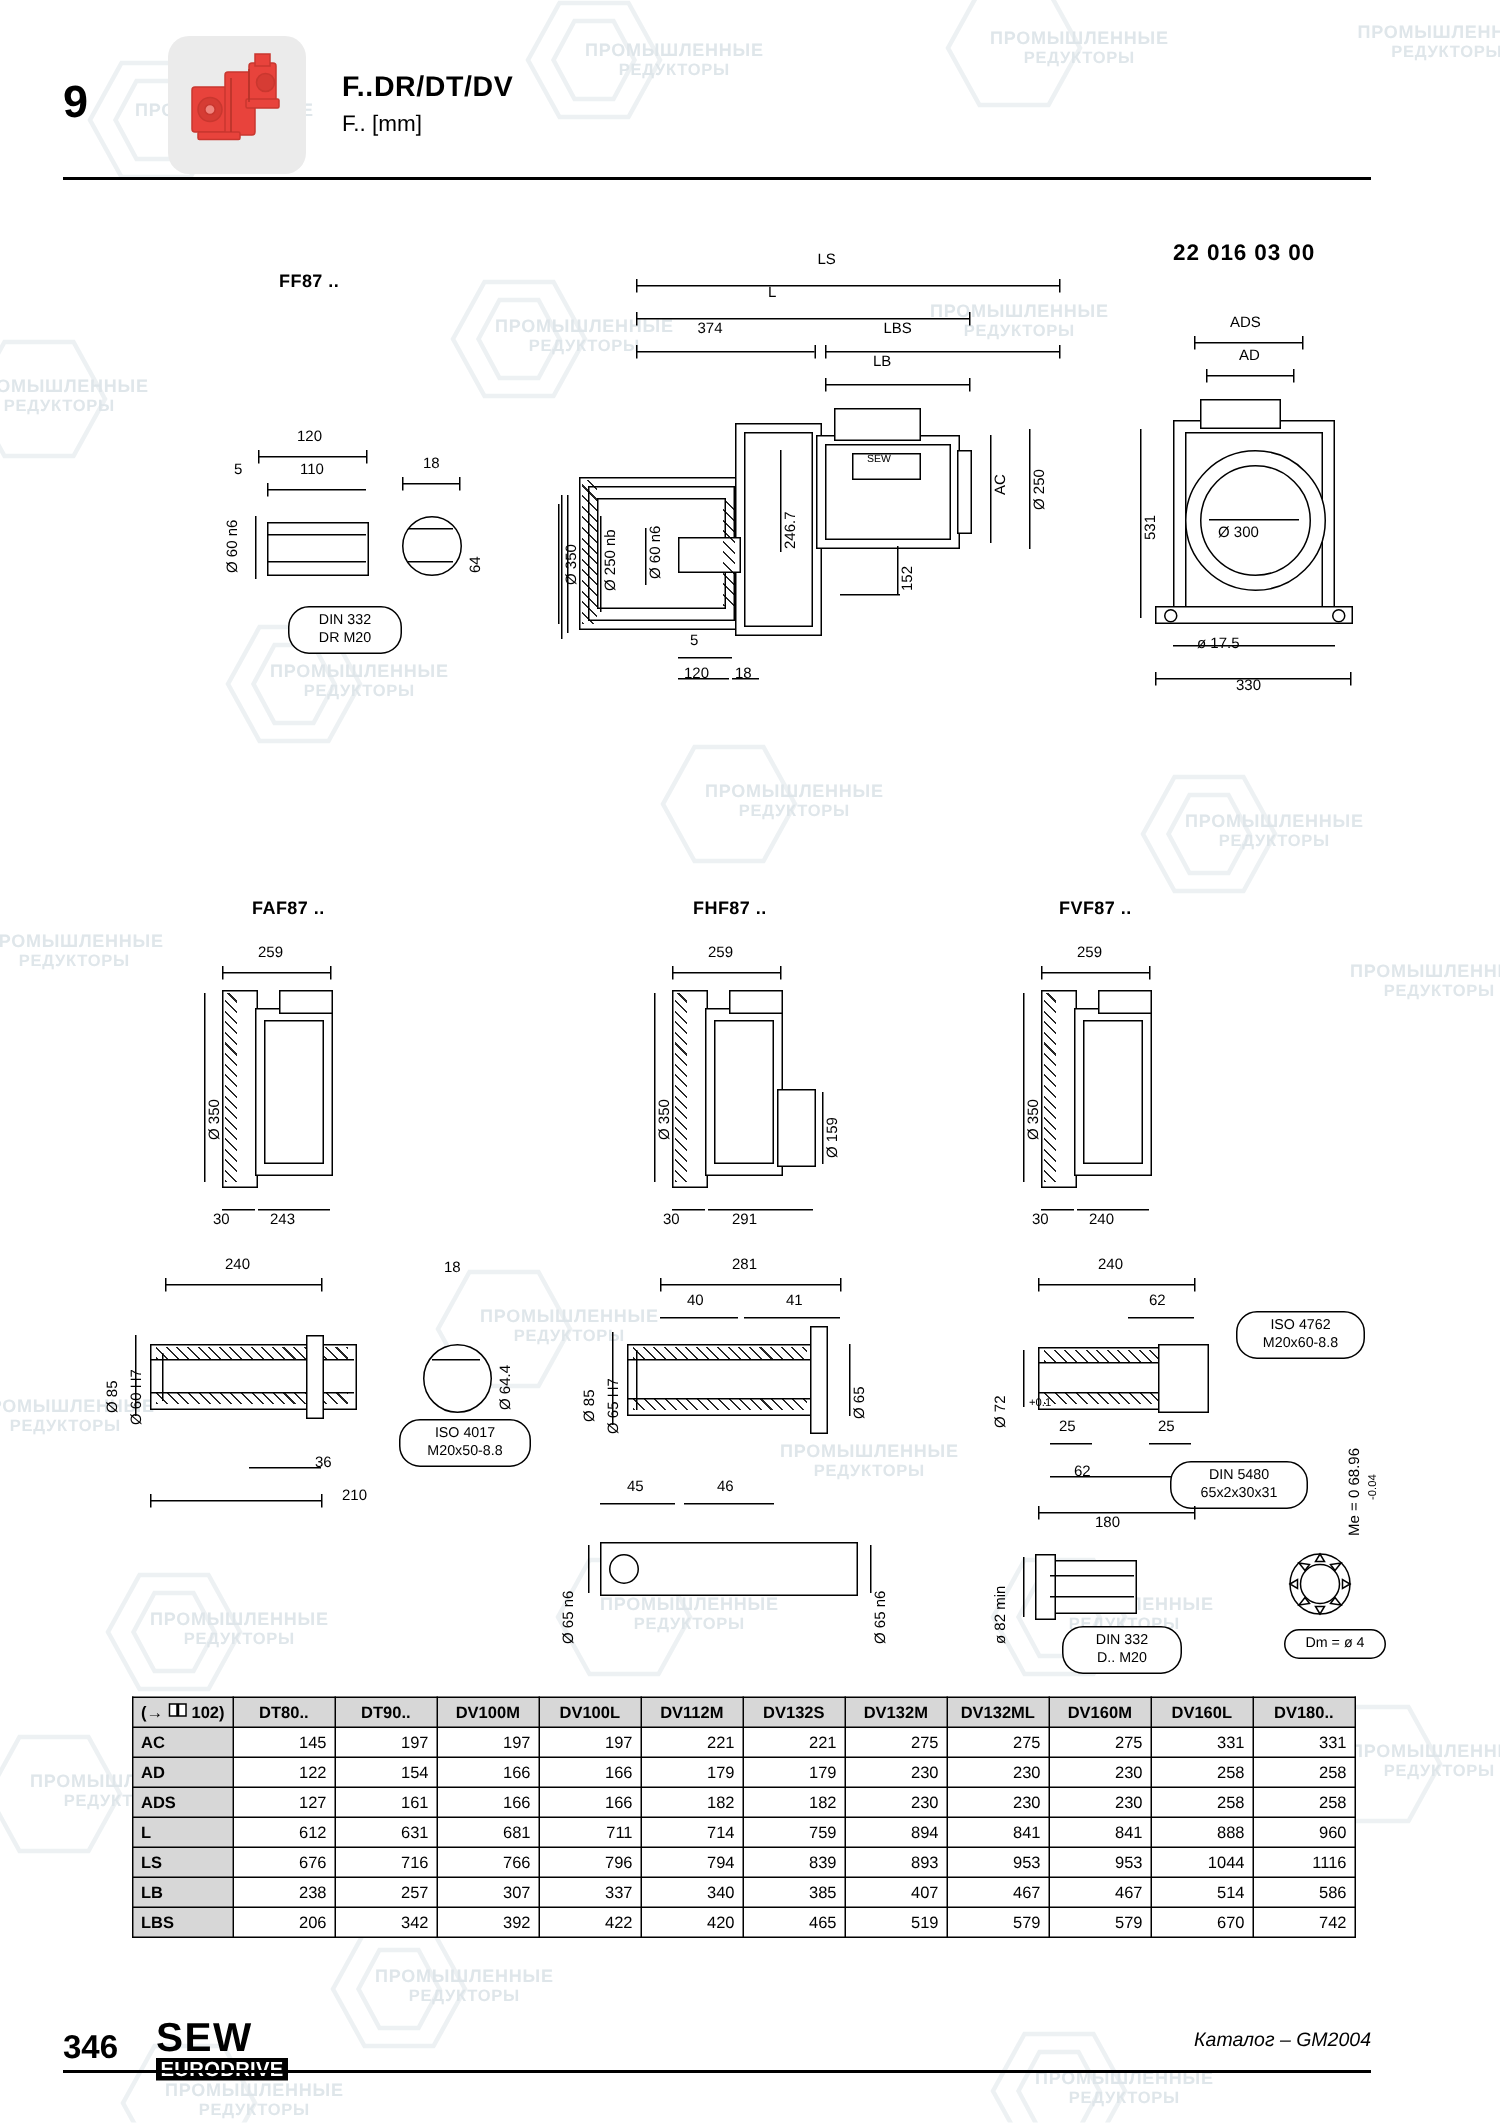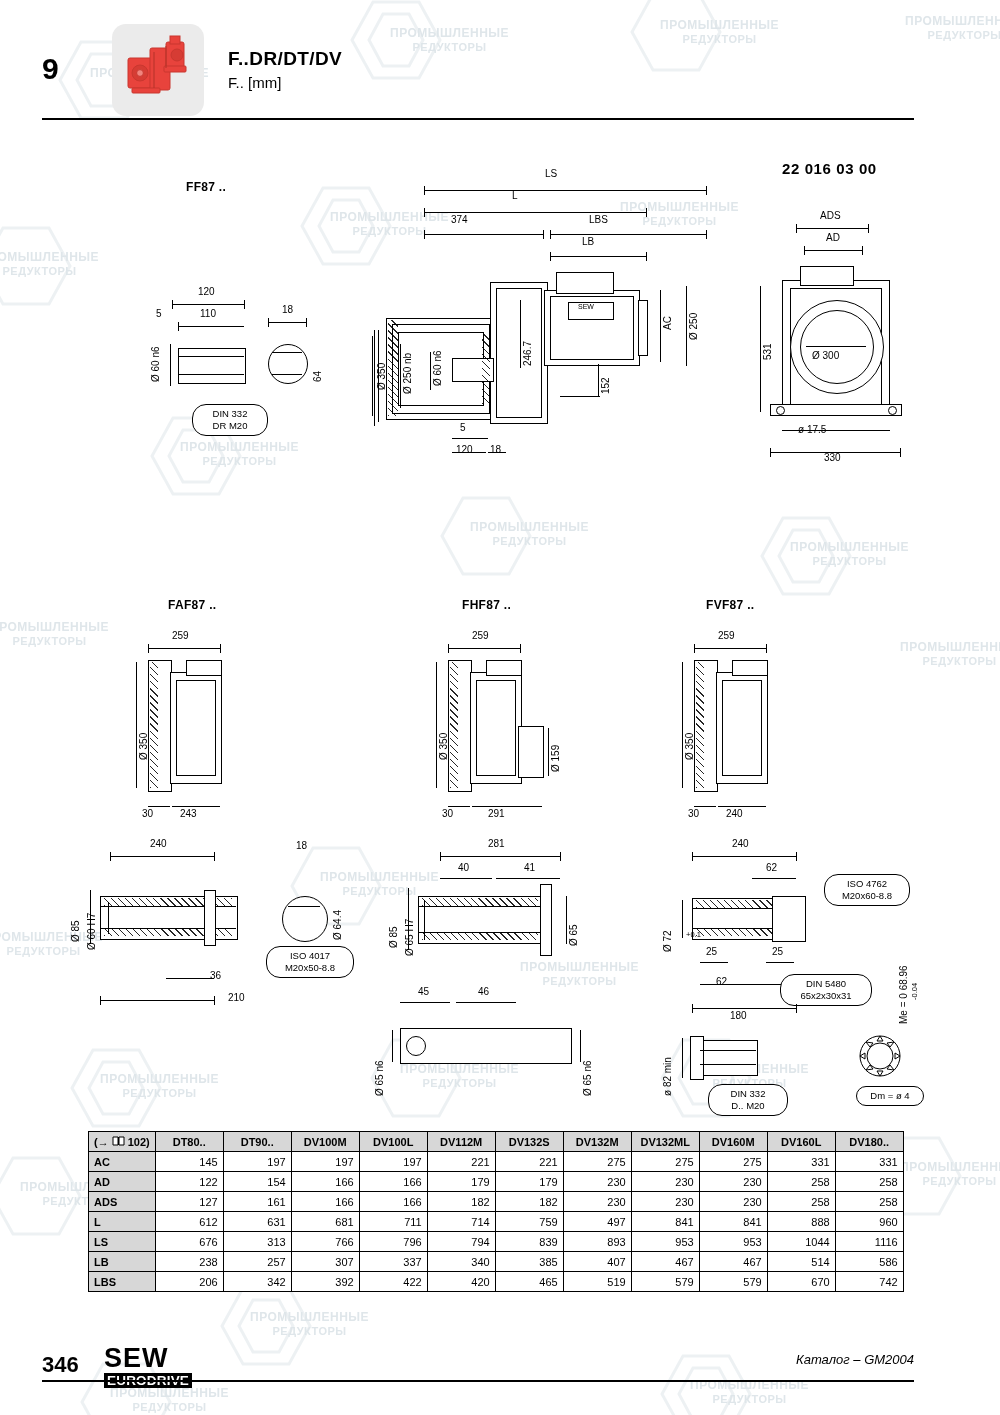--- a/index.html
+++ b/index.html
@@ -244,21 +244,21 @@
   <div class="dim" style="left:545px;top:168px">LS</div>
 
   <div class="ln lnh" style="left:424px;top:212px;width:222px"></div>
   <div class="ln lnv" style="left:424px;top:208px;height:9px"></div>
   <div class="ln lnv" style="left:646px;top:208px;height:9px"></div>
   <div class="dim" style="left:512px;top:190px">L</div>
 
   <div class="ln lnh" style="left:424px;top:234px;width:119px"></div>
   <div class="ln lnv" style="left:424px;top:230px;height:9px"></div>
   <div class="ln lnv" style="left:543px;top:230px;height:9px"></div>
-  <div class="dim" style="left:451px;top:214px">374</div>
+  <div class="dim" style="left:465px;top:214px">374</div>
 
   <div class="ln lnh" style="left:550px;top:234px;width:156px"></div>
   <div class="ln lnv" style="left:550px;top:230px;height:9px"></div>
   <div class="ln lnv" style="left:706px;top:230px;height:9px"></div>
   <div class="dim" style="left:589px;top:214px">LBS</div>
 
   <div class="ln lnh" style="left:550px;top:256px;width:96px"></div>
   <div class="ln lnv" style="left:550px;top:252px;height:9px"></div>
   <div class="ln lnv" style="left:646px;top:252px;height:9px"></div>
   <div class="dim" style="left:582px;top:236px">LB</div>
@@ -658,30 +658,30 @@
       <td>258</td>
     </tr>
     <tr>
       <th>L</th>
       <td>612</td>
       <td>631</td>
       <td>681</td>
       <td>711</td>
       <td>714</td>
       <td>759</td>
-      <td>497</td>
+      <td>894</td>
       <td>841</td>
       <td>841</td>
       <td>888</td>
       <td>960</td>
     </tr>
     <tr>
       <th>LS</th>
       <td>676</td>
-      <td>313</td>
+      <td>716</td>
       <td>766</td>
       <td>796</td>
       <td>794</td>
       <td>839</td>
       <td>893</td>
       <td>953</td>
       <td>953</td>
       <td>1044</td>
       <td>1116</td>
     </tr>

